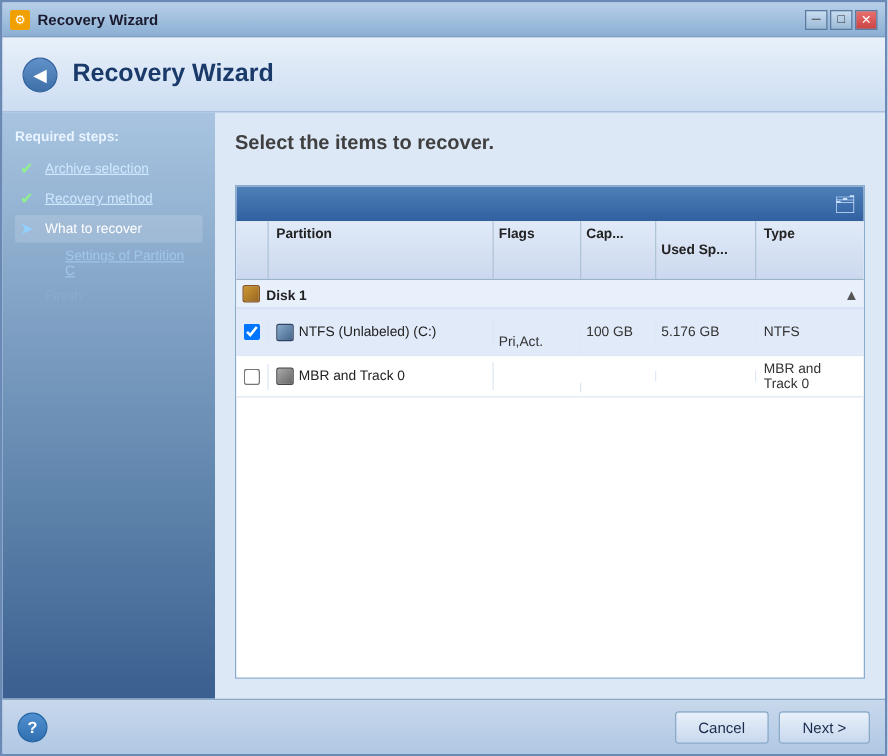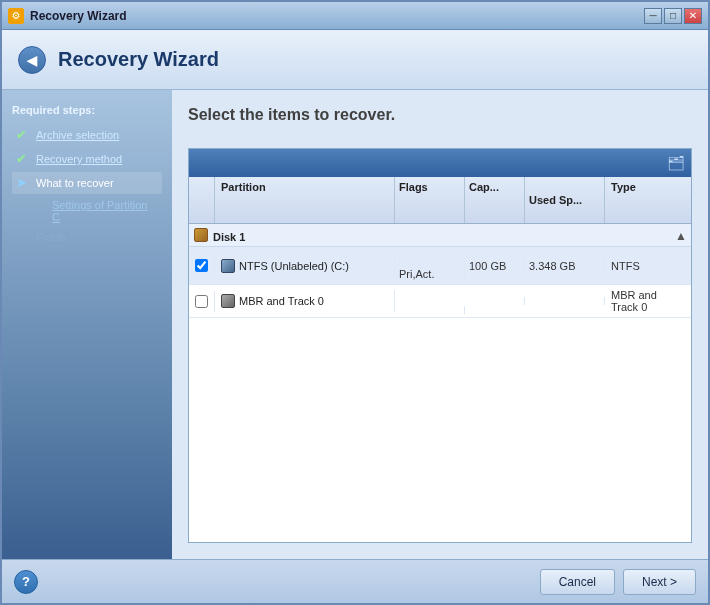--- a/index.html
+++ b/index.html
@@ -556,21 +556,21 @@
           <div class="partition-row selected">
             <div class="pcell-checkbox">
               <input type="checkbox" checked="" style="">
             </div>
             <div class="pcell-partition">
               <div class="part-icon"></div>
               <span>NTFS (Unlabeled) (C:)</span>
             </div>
             <div class="pcell-flags">Pri,Act.</div>
             <div class="pcell-cap">100 GB</div>
-            <div class="pcell-used">3.348 GB</div>
+            <div class="pcell-used">5.176 GB</div>
             <div class="pcell-type">NTFS</div>
           </div>
 
           <div class="partition-row">
             <div class="pcell-checkbox">
               <input type="checkbox" style="">
             </div>
             <div class="pcell-partition">
               <div class="mbr-icon"></div>
               <span>MBR and Track 0</span>

